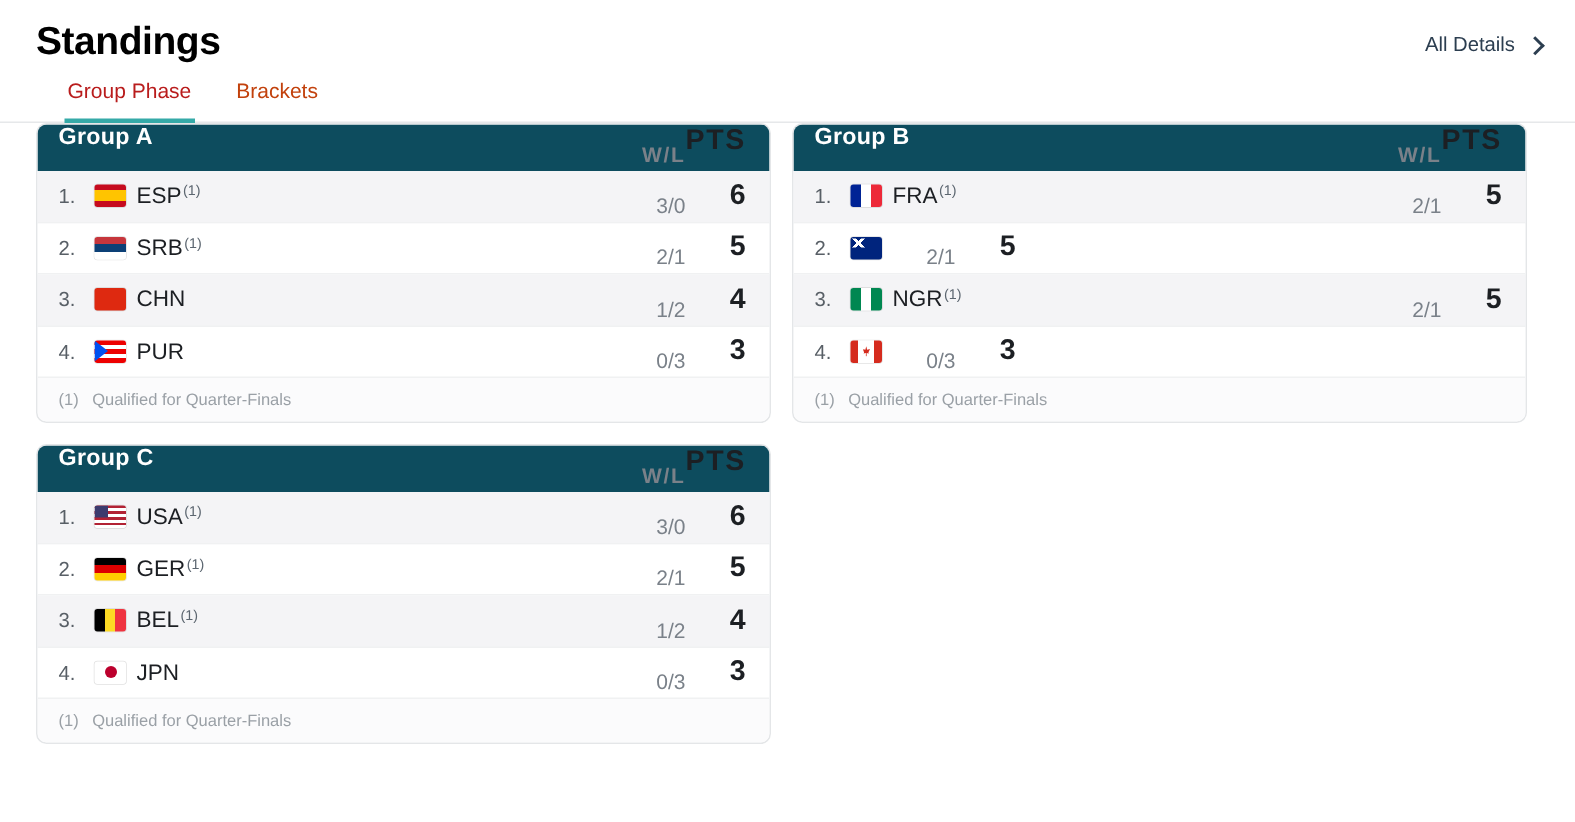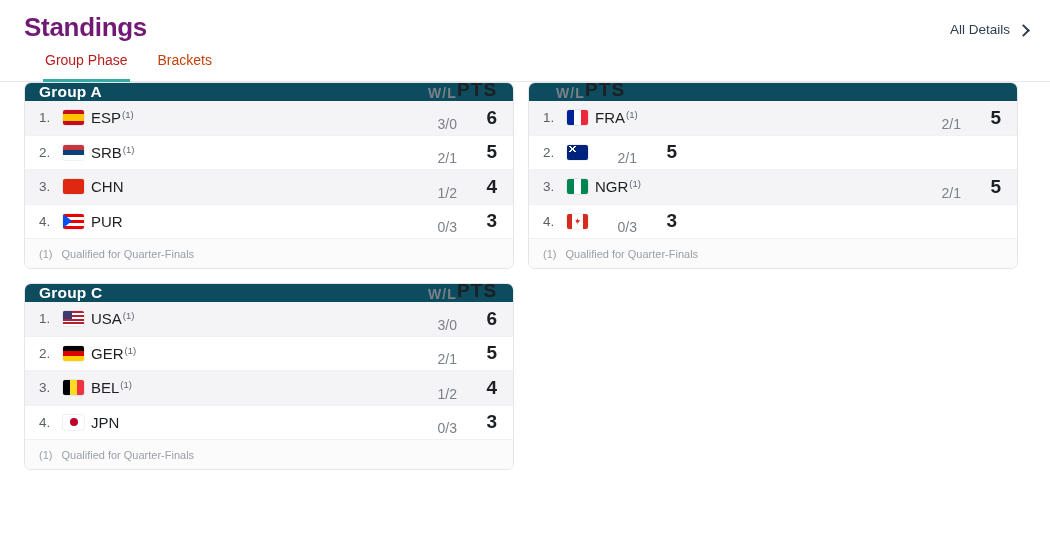--- a/index.html
+++ b/index.html
@@ -17,21 +17,21 @@
   .page-header {
     position: relative;
     padding: 10px 24px 0 24px;
     height: 82px;
   }
 
   .page-title {
     font-size: 26px;
     font-weight: bold;
     letter-spacing: -0.3px;
-    color: #701a75;
+    color: #000000;
     line-height: 34px;
   }
 
   .all-details {
     position: absolute;
     top: 20px;
     right: 22px;
     display: flex;
     align-items: center;
     gap: 9px;
@@ -95,23 +95,23 @@
     width: 490px;
     border: 1px solid #e4e6e8;
     border-radius: 7px;
     overflow: hidden;
     background: #ffffff;
   }
 
   .group-head {
     background: #0d4c5e;
     color: #ffffff;
-    height: 18px;
-    display: flex;
-    align-items: flex-end;
+    height: 31px;
+    display: flex;
+    align-items: flex-start;
     padding: 0 16px 0 14px;
   }
   .group-name {
     font-size: 15.5px;
     font-weight: bold;
     letter-spacing: 0.2px;
     flex: 1;
   }
   .col-head {
     font-size: 10.5px;
@@ -271,20 +271,21 @@
         <div class="wl">0/3</div>
         <div class="pts">3</div>
       </div>
       <div class="footnote">
         <span class="fn-mark">(1)</span>
         <span>Qualified for Quarter-Finals</span>
       </div>
     </div>
     <div class="group-card">
       <div class="group-head">
+        <div class="group-name">Group B</div>
         <div class="col-head wl">W/L</div>
         <div class="col-head pts">PTS</div>
       </div>
       <div class="team-row alt">
         <div class="rank">1.</div>
         <div class="flag f-fra"></div>
         <div class="team-name">
           <span>FRA</span>
           <span class="qual-mark">(1)</span>
         </div>

